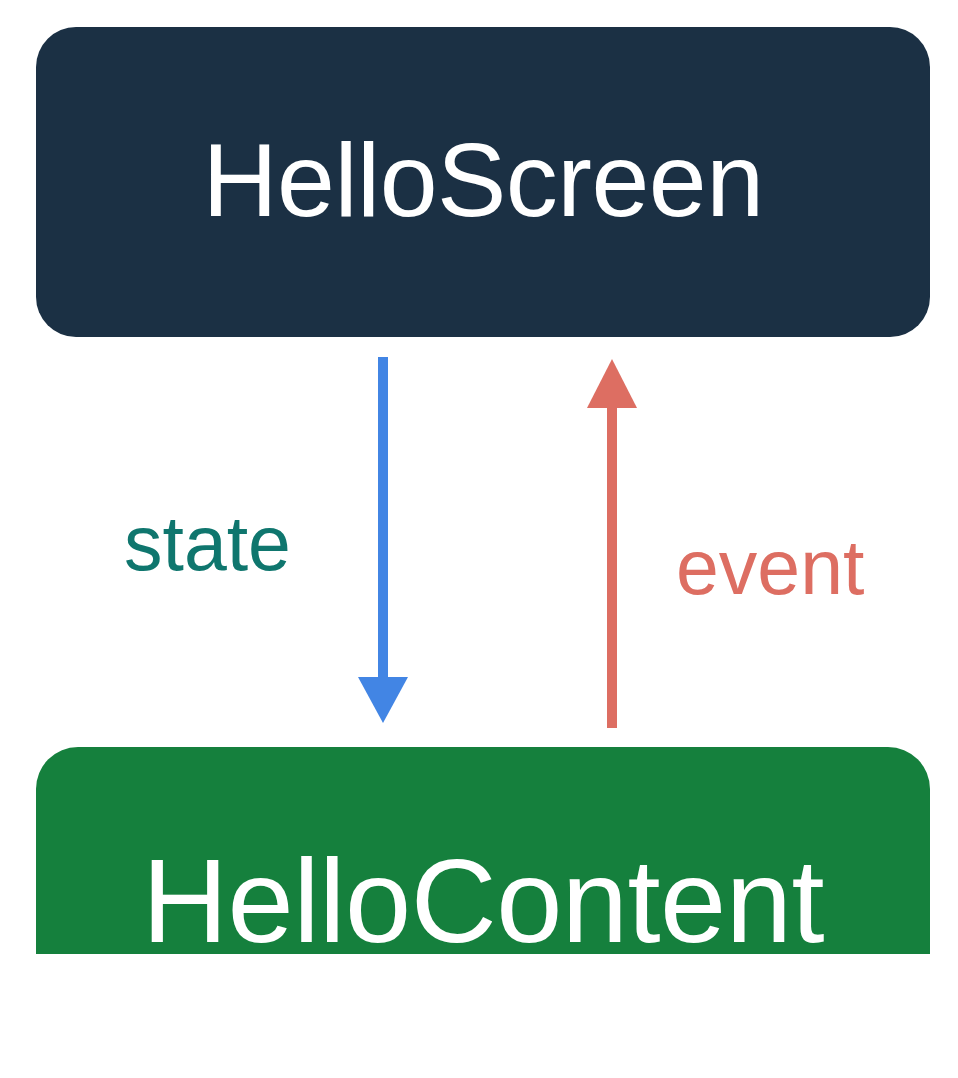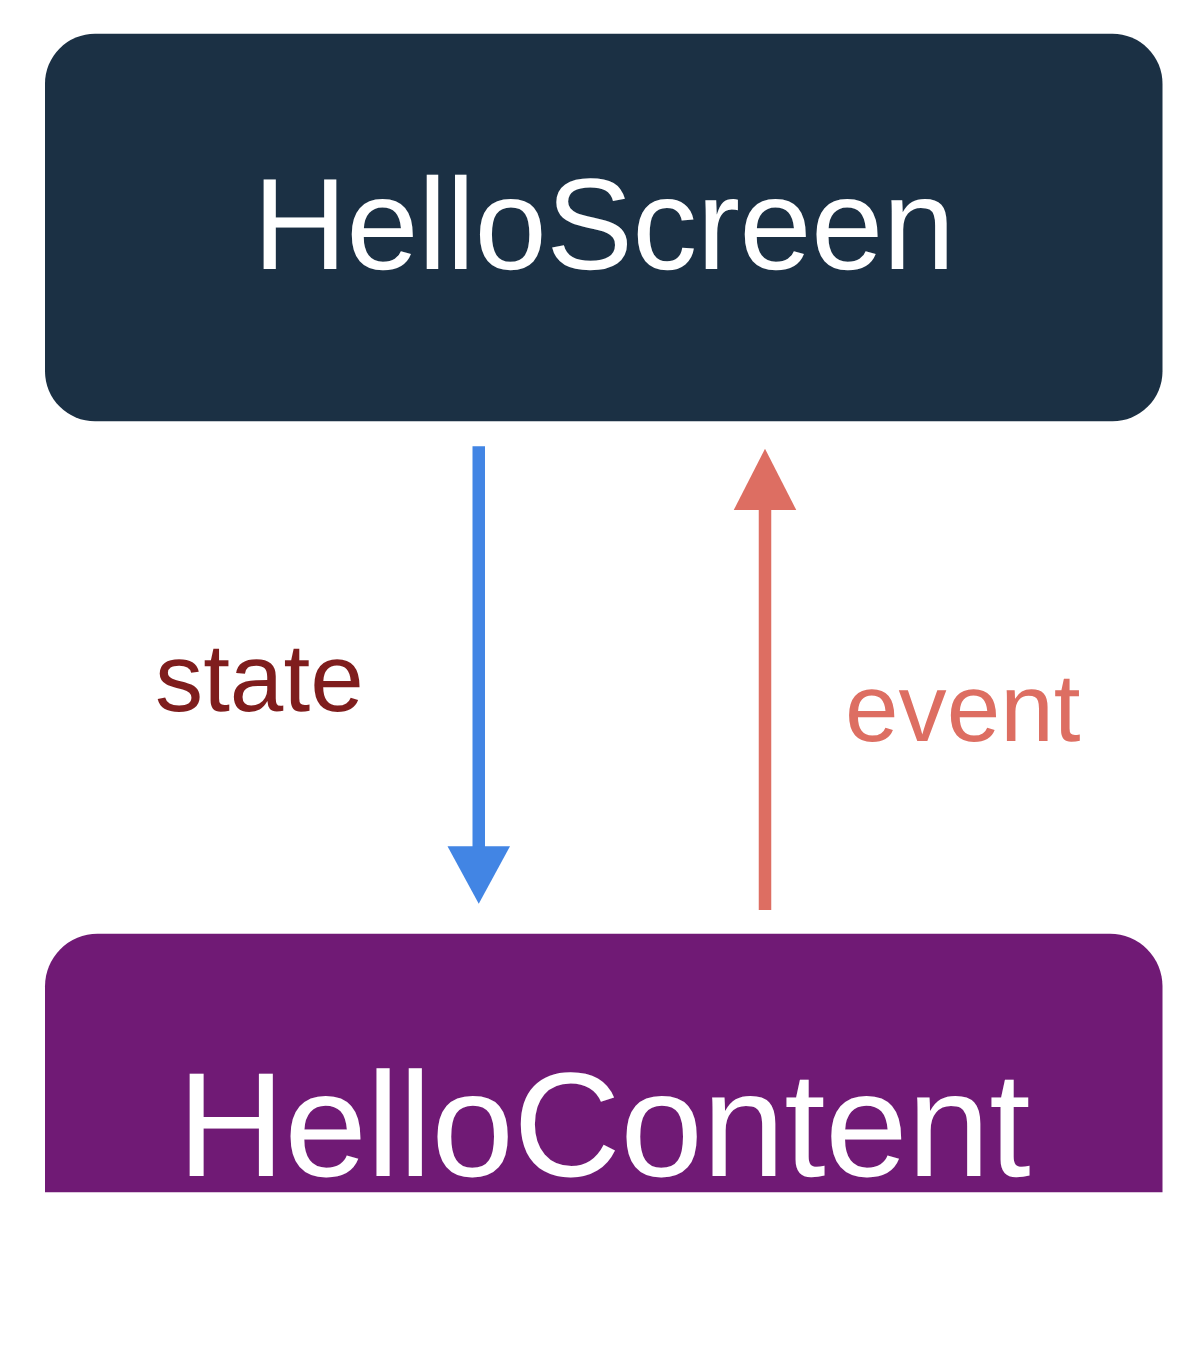--- a/index.html
+++ b/index.html
@@ -105,21 +105,21 @@
       <rect id="state-shaft" x="378" y="357" width="10" height="321" fill="#4285e4"></rect>
       <polygon id="state-head" points="358,677 408,677 383,723" fill="#4285e4"></polygon>
     </g>
 
     <g>
       <rect id="event-shaft" x="607" y="406" width="10" height="322" fill="#dd6e62"></rect>
       <polygon id="event-head" points="612,359 637,408 587,408" fill="#dd6e62"></polygon>
     </g>
   </svg>
 
-  <div id="label-state" class="edge-label" style="color: #7f1d1d;">state</div>
+  <div id="label-state" class="edge-label" style="color: #0f766e;">state</div>
 
   <div id="label-event" class="edge-label" style="color: rgb(221, 110, 98);">event</div>
 
-  <div id="node-content" class="node" style="background: #701a75;">
+  <div id="node-content" class="node" style="background: #15803d;">
     <span class="node-label" style="color: rgb(255, 255, 255);">HelloContent</span>
   </div>
 
 </div>
 
 </body></html>

